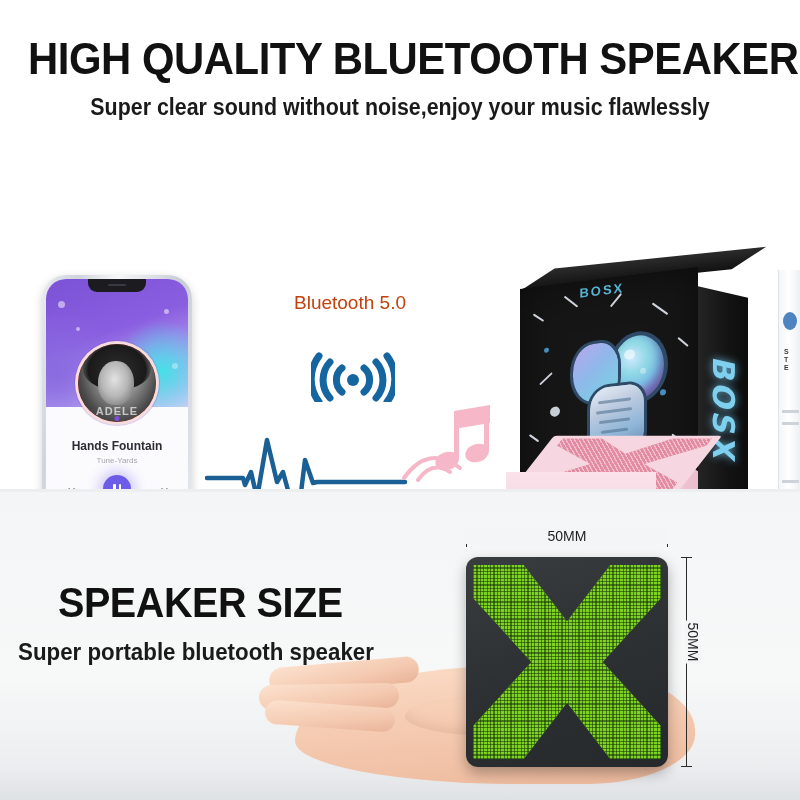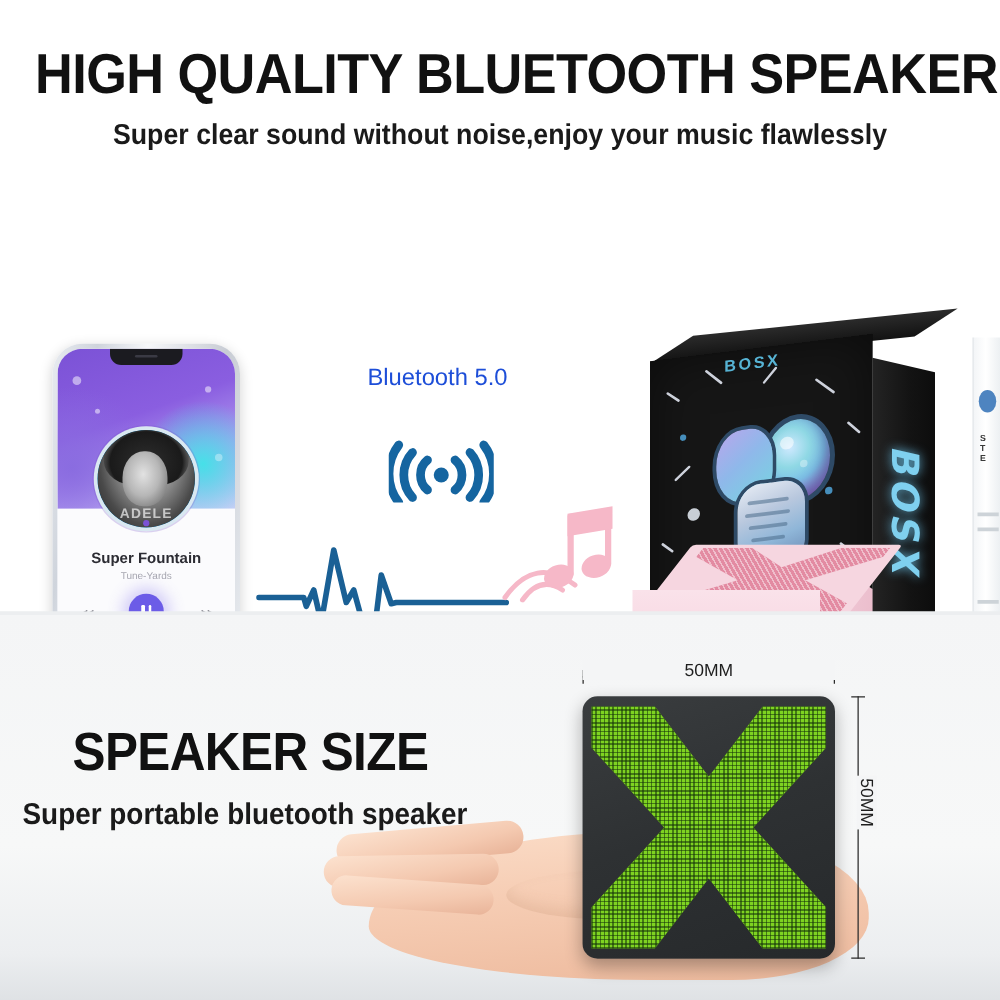--- a/index.html
+++ b/index.html
@@ -55,21 +55,21 @@
   .notch{
     position:absolute;left:50%;top:0;transform:translateX(-50%);
     width:58px;height:13px;background:#1b1b20;border-radius:0 0 9px 9px;z-index:4;
   }
   .notch-sp{position:absolute;left:50%;top:5px;transform:translateX(-50%);width:18px;height:2px;background:#3a3a44;border-radius:2px;}
 
   .art-ring{
     position:absolute;left:50%;top:62px;transform:translateX(-50%);
     width:78px;height:78px;border-radius:50%;
     border:3px solid rgba(255,255,255,.85);
-    background:#0369a1;overflow:hidden;z-index:3;
+    background:#b91c1c;overflow:hidden;z-index:3;
     box-shadow:0 0 0 1px rgba(120,80,200,.25);
   }
   .art-img{
     position:absolute;inset:0;border-radius:50%;
     background:
       radial-gradient(ellipse at 52% 30%, #d8d8d8 0%, #9a9a9a 34%, #4a4a4a 68%, #232323 100%),
       linear-gradient(180deg,#777 0%,#2a2a2a 100%);
     filter:grayscale(1);
   }
   .art-hair{
@@ -119,21 +119,21 @@
   .vol-track{position:absolute;left:16px;right:16px;top:5px;height:2px;background:#d4d4dc;border-radius:2px;}
   .vol-knob{position:absolute;left:62%;top:1.5px;width:6px;height:6px;border-radius:50%;background:#3a3a42;}
   .vol-ic{position:absolute;top:0;font-size:9px;color:#7a7a84;}
   .vol-ic.l{left:2px;}
   .vol-ic.r{right:2px;}
   .home-bar{position:absolute;left:50%;bottom:4px;transform:translateX(-50%);width:48px;height:3px;border-radius:3px;background:#c9c9d2;}
 
   
   .bt-lines{
     position:absolute;left:245px;top:170px;width:210px;text-align:center;
-    font-size:19px;line-height:25px;color:#1d4ed8;
+    font-size:19px;line-height:25px;color:#c2410c;
   }
   .wifi-ic{position:absolute;left:311px;top:228px;width:84px;height:54px;}
   .call-ic{position:absolute;left:207px;top:406px;width:42px;height:42px;}
   .call-label{
     position:absolute;left:255px;top:418px;width:220px;
     font-size:20px;color:#131313;white-space:nowrap;
   }
   .wave{position:absolute;left:205px;top:300px;width:290px;height:110px;}
   .notes{position:absolute;left:428px;top:283px;width:80px;height:80px;}
   .arcs{position:absolute;left:398px;top:318px;width:70px;height:44px;}
@@ -342,21 +342,21 @@
 
         <div class="art-ring">
           <div class="art-img">
             <div class="art-hair"></div>
             <div class="art-face"></div>
           </div>
           <div class="art-name">ADELE</div>
         </div>
         <div class="art-dot"></div>
 
-        <div class="song">Super Fountain</div>
+        <div class="song">Hands Fountain</div>
         <div class="artist">Tune-Yards</div>
 
         <div class="ctrls">
           <div class="ctrl-prev">≪</div>
           <div class="ctrl-play">
             <span class="pause-bars">
                 <i></i>
                 <i></i>
               </span>
           </div>

